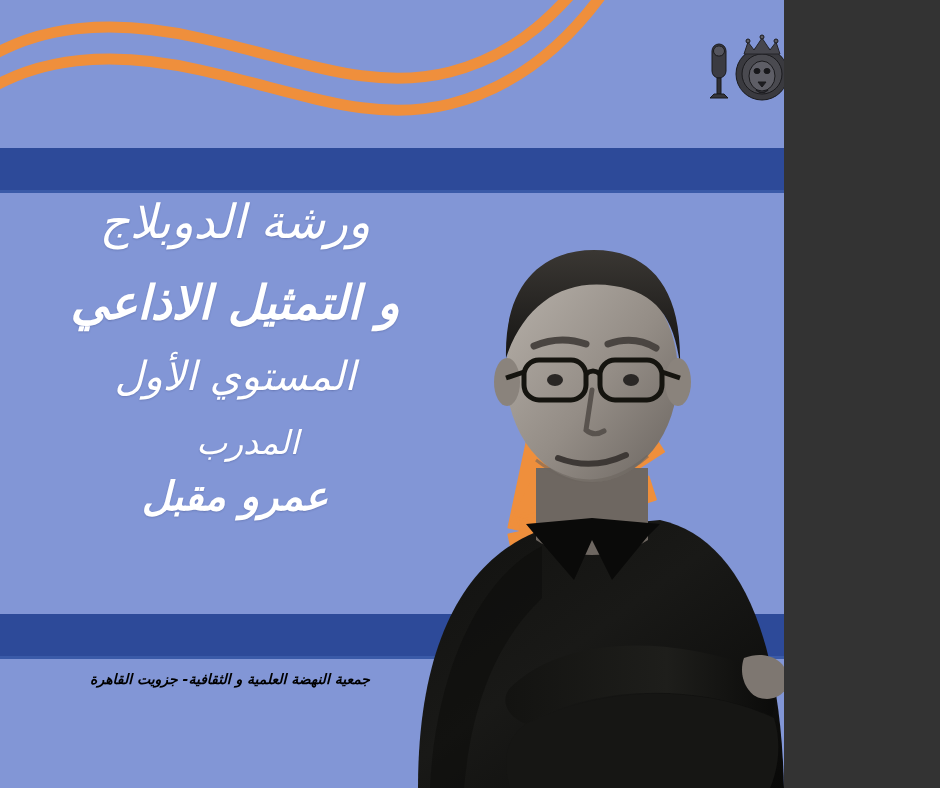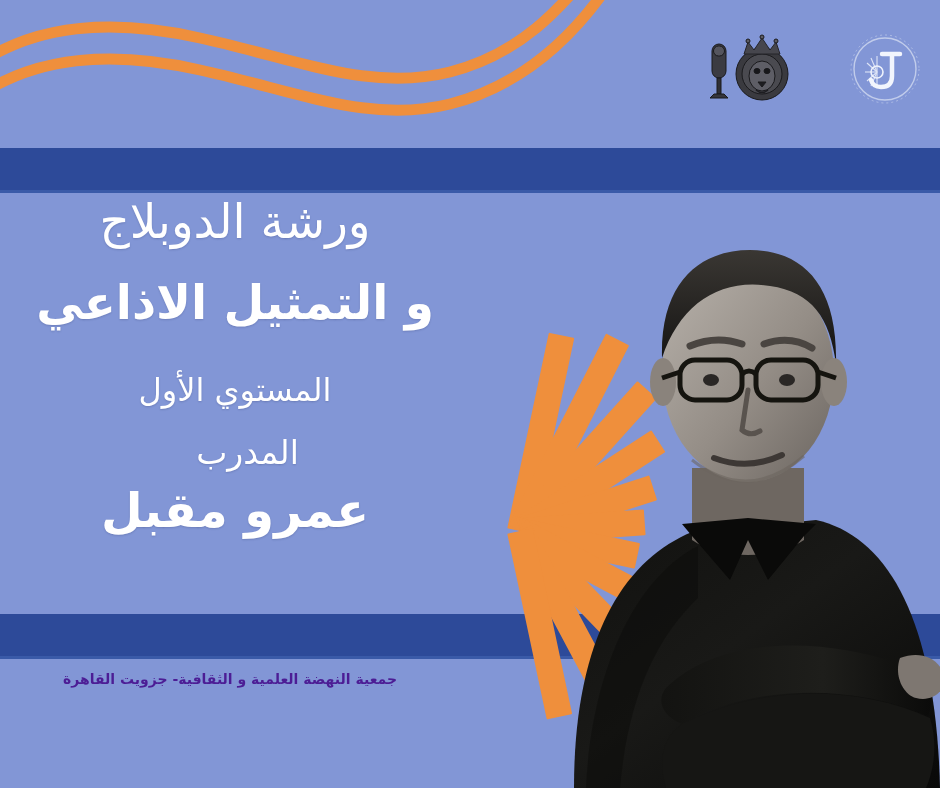--- a/index.html
+++ b/index.html
@@ -1,24 +1,25 @@
 <!DOCTYPE html>
 <html><head>
 <meta charset="utf-8">
 <style>
   * { margin:0; padding:0; box-sizing:border-box; }
   html,body { background:#333; }
   body { font-family:"DejaVu Sans", sans-serif; }
 
   #poster{
     position:relative;
-    width:940px;
+    width:784px;
     height:788px;
     overflow:hidden;
     background:#8296D6;
+    font-style:italic;
   }
 
   
   .waves{ position:absolute; left:0; top:0; width:640px; height:160px; }
 
   
   .band{
     position:absolute; left:0; width:100%;
     background:#2D4A99;
   }
@@ -57,31 +58,31 @@
     left:0; top:196px;
     width:470px;
     text-align:center;
     direction:rtl;
     color:#FFFFFF;
     text-shadow:0 1px 2px rgba(20,30,70,.18);
   }
   .line{ line-height:1.12; white-space:nowrap; }
   .t-title1{ font-size:47px; font-weight:400; letter-spacing:.5px; }
   .t-title2{ font-size:47px; font-weight:700; margin-top:28px; letter-spacing:.5px; }
-  .t-level { font-size:32px; font-weight:400; margin-top:44px; }
+  .t-level { font-size:40px; font-weight:400; margin-top:25px; }
   .t-role  { font-size:33px; font-weight:400; margin-top:26px;margin-left:25px; }
-  .t-name  { font-size:48px; font-weight:700; margin-top:12px; }
+  .t-name  { font-size:40px; font-weight:700; margin-top:12px; }
 
   .footer{
     position:absolute;
     left:0; top:671px;
     width:460px;
     text-align:center;
     direction:rtl;
-    color:#4c1d95;
+    color:#000000;
     font-size:14px;
     font-weight:700;
     white-space:nowrap;
   }
 </style>
 </head>
 <body>
 
 <div id="poster">
 

